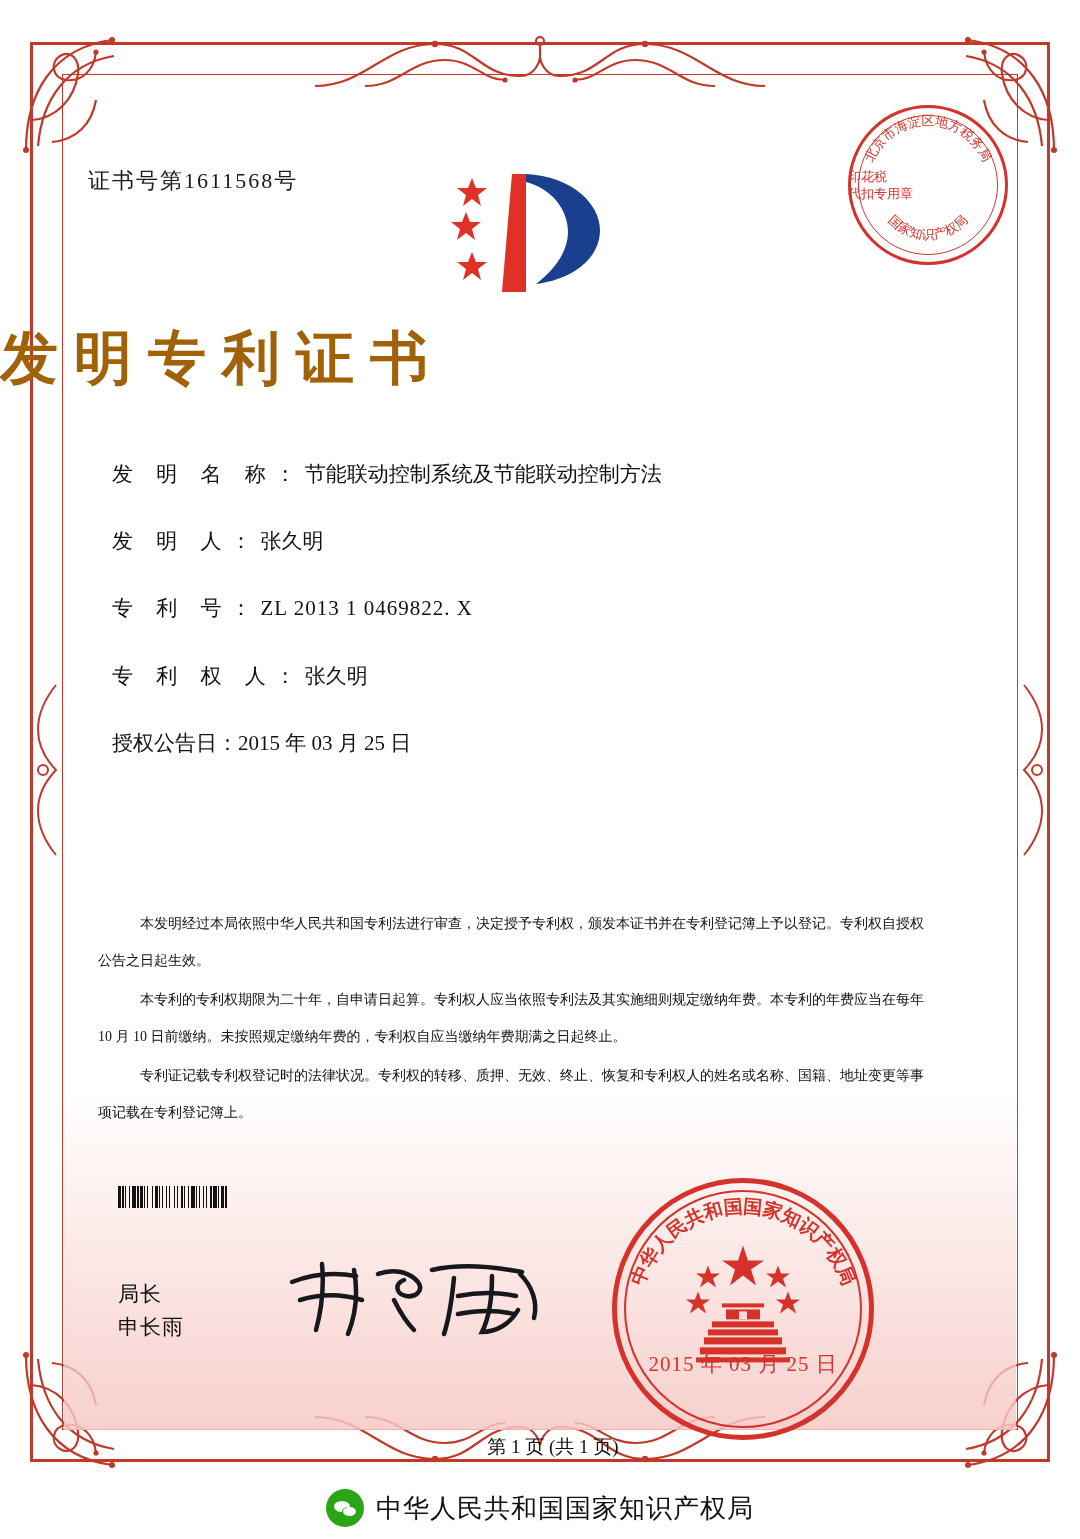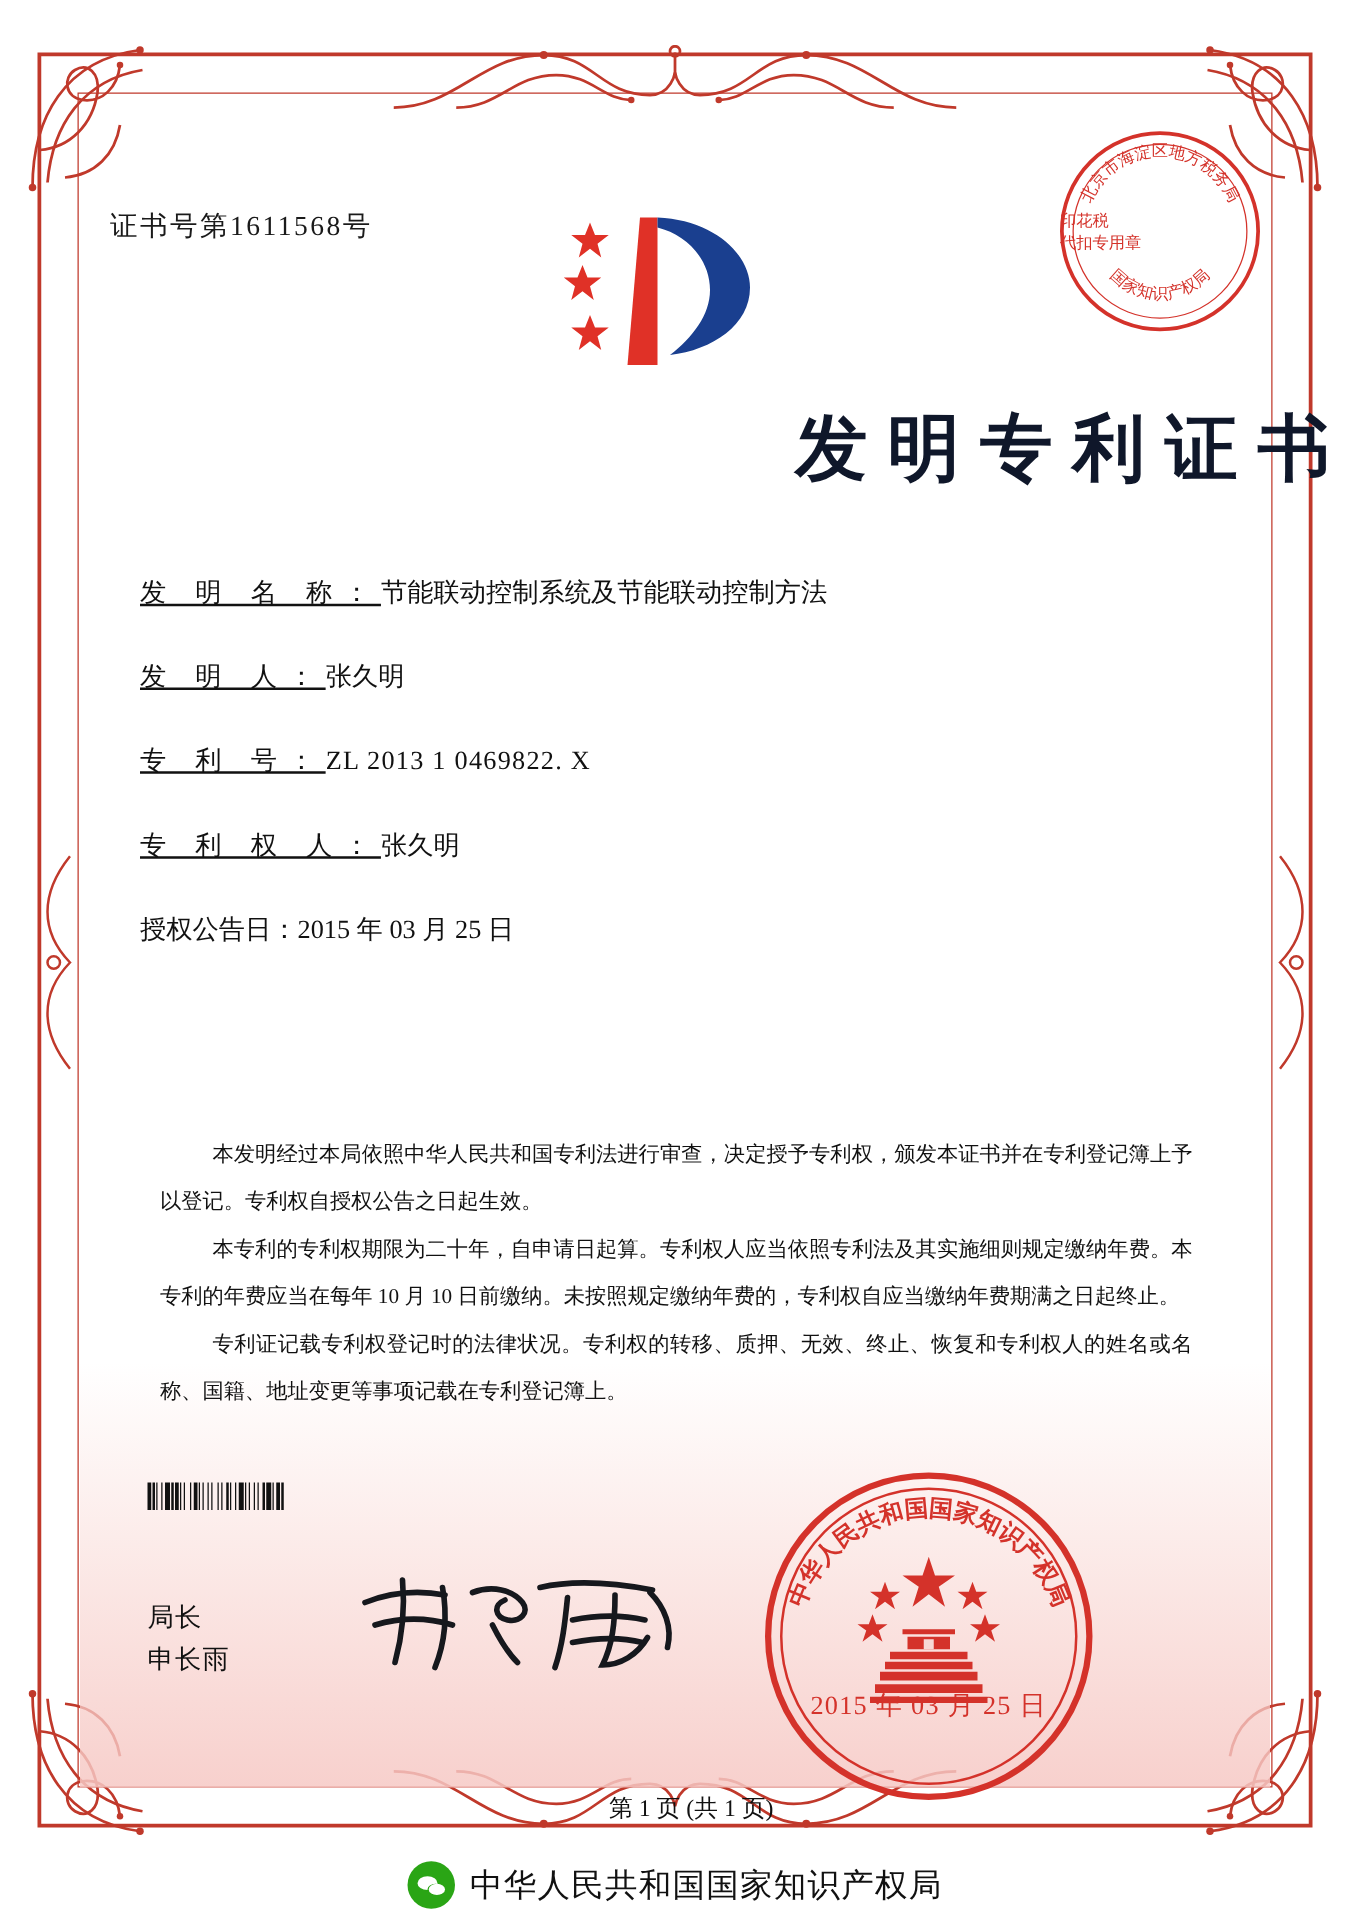--- a/index.html
+++ b/index.html
@@ -149,25 +149,25 @@
   .tax-seal text {
     fill: #d4322a;
     font-size: 13px;
     font-family: "Liberation Serif", serif;
   }
 
   .title {
     position: absolute;
     left: 0; right: 0;
     top: 320px;
-    text-align: right;
+    text-align: left;
     font-size: 58px;
     letter-spacing: 16px;
     font-weight: bold;
-    color: #0f172a;
+    color: #a16207;
     font-family: "Liberation Serif", "DejaVu Serif", serif;
   }
 
   
   .fields {
     position: absolute;
     left: 112px;
     top: 462px;
     width: 830px;
   }
@@ -177,37 +177,36 @@
     margin-bottom: 42px;
     font-size: 21px;
     color: #111;
     line-height: 1.2;
   }
   .field-label {
     white-space: nowrap;
   }
   .field-label.sp {
     letter-spacing: 9px;
-    text-decoration: underline;
   }
   .field-value {
     white-space: nowrap;
   }
   .field-value.mono {
     font-family: "Liberation Serif", serif;
     letter-spacing: 1px;
   }
 
   
   .paras {
     position: absolute;
-    left: 128px;
+    left: 98px;
     top: 905px;
     width: 826px;
-    font-size: 17px;
+    font-size: 14px;
     line-height: 37px;
     color: #111;
     text-align: justify;
   }
   .paras p {
     margin: 0 0 2px 0;
     text-indent: 42px;
   }
 
   

